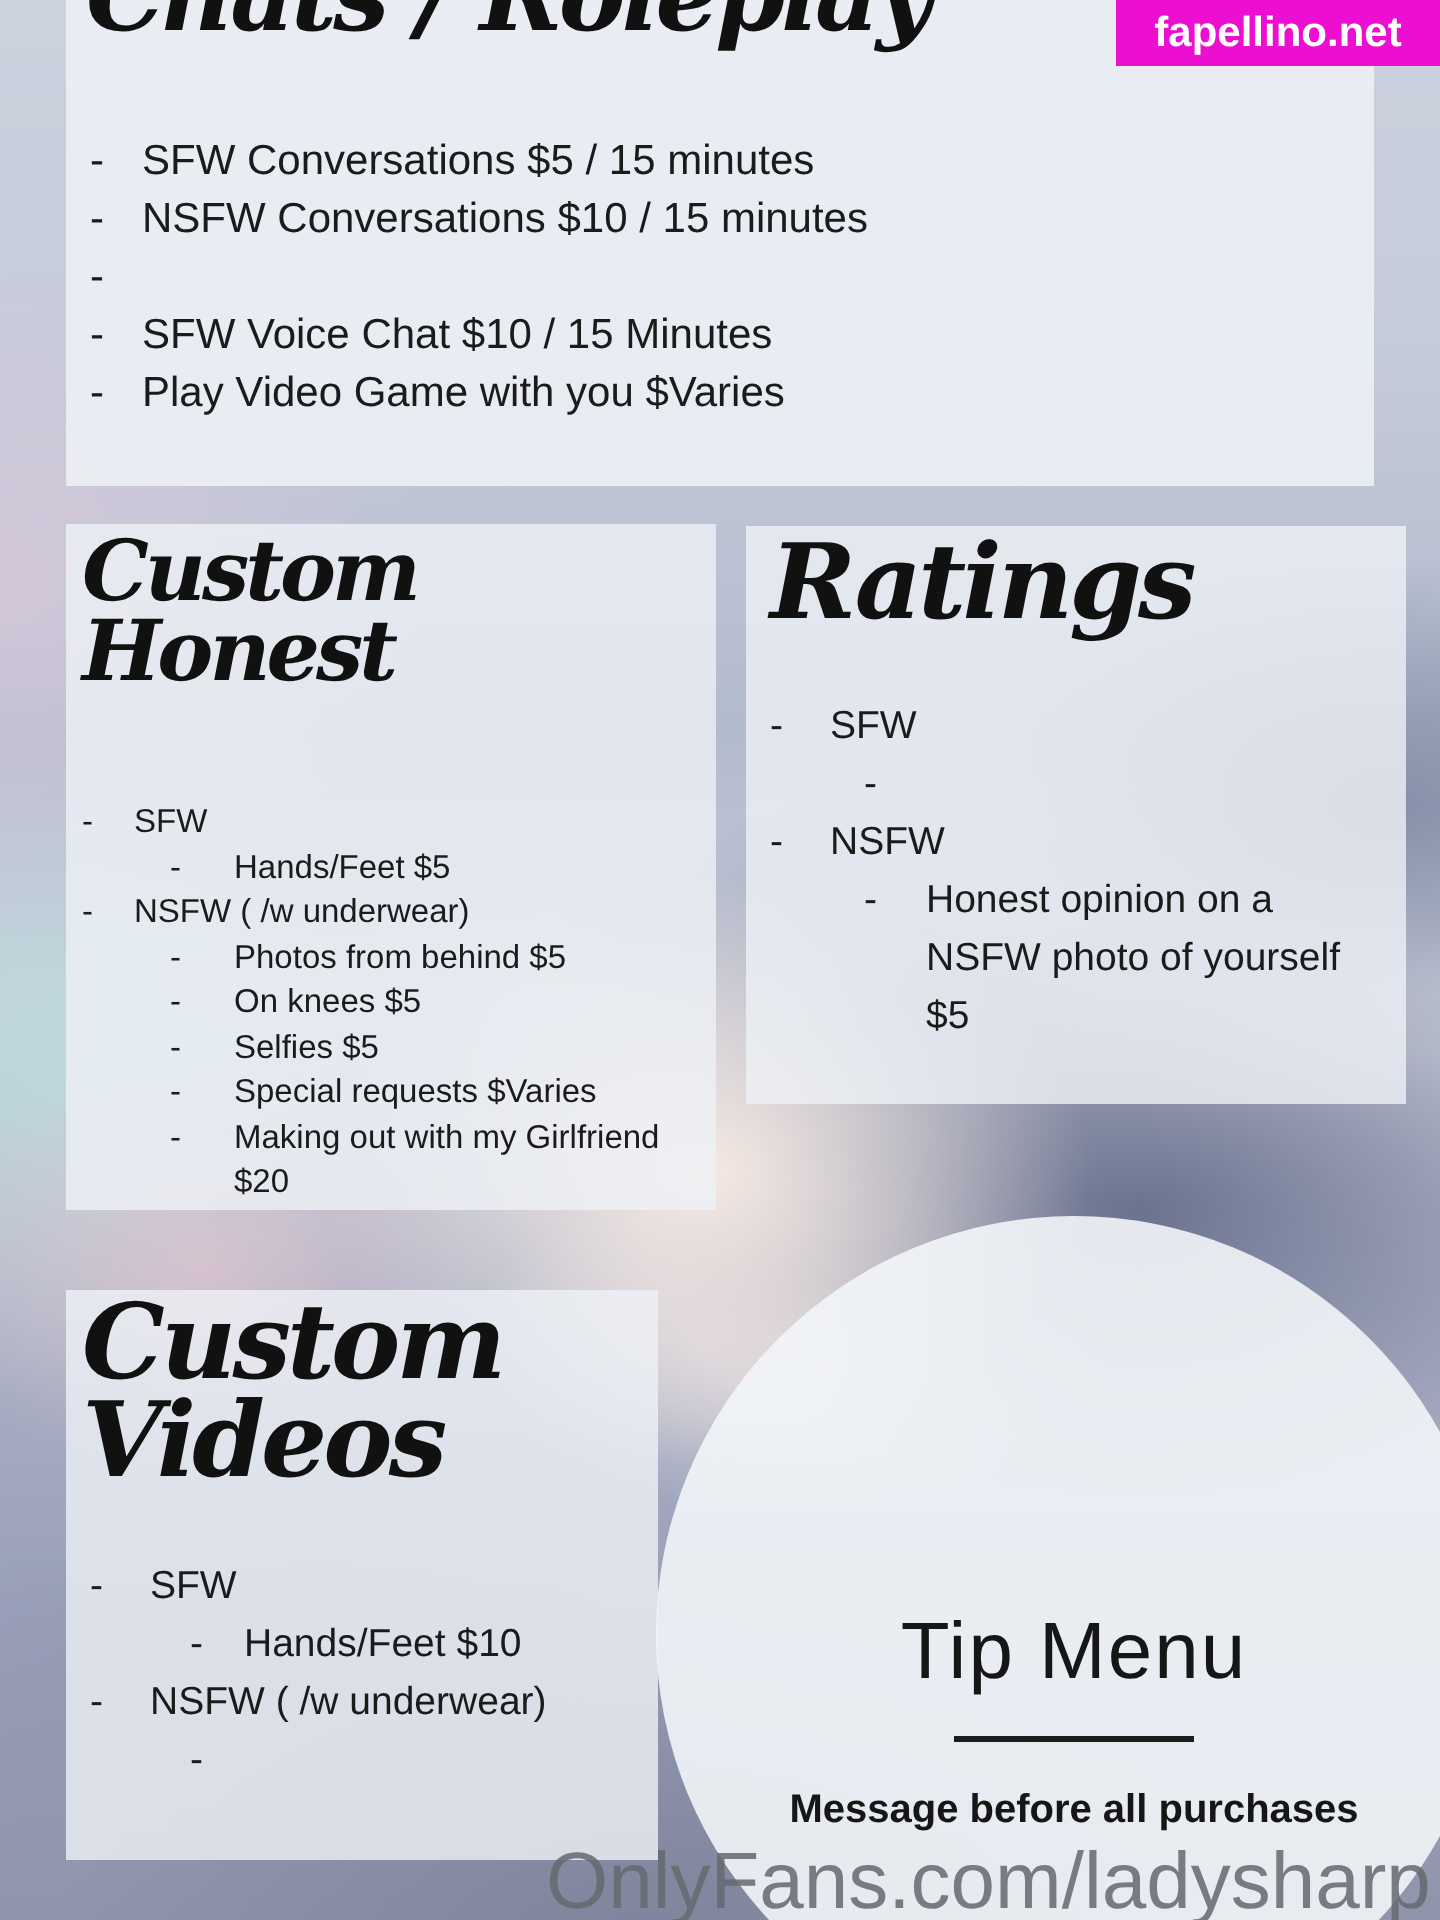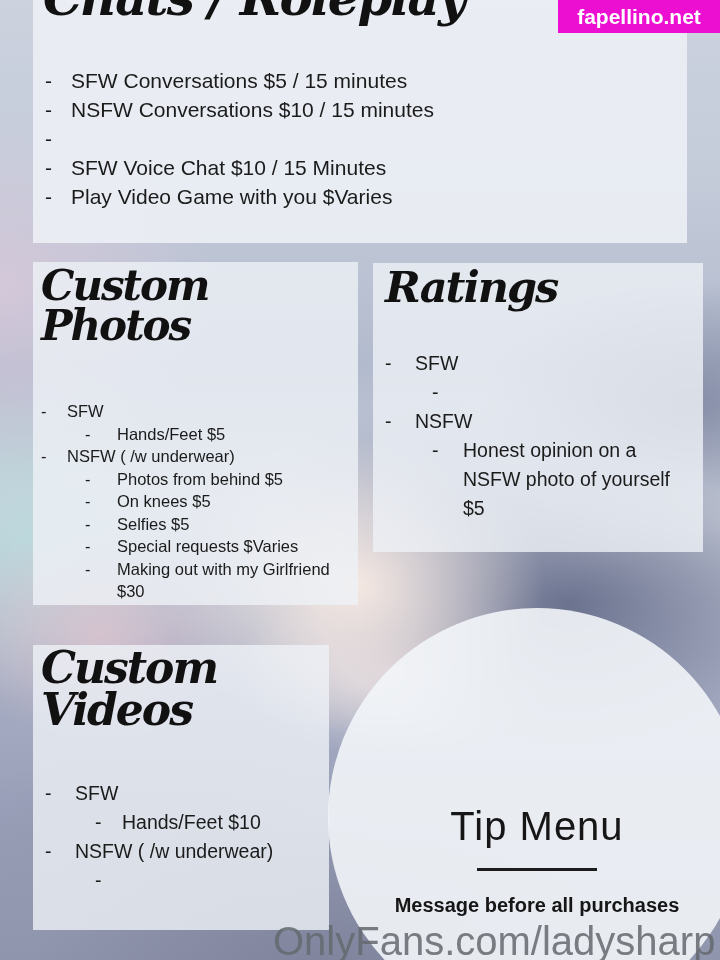--- a/index.html
+++ b/index.html
@@ -24,22 +24,22 @@
   .panel.photos{left:33px;top:262px;width:325px;height:343px;}
   .panel.ratings{left:373px;top:263px;width:330px;height:289px;}
   .panel.videos{left:33px;top:645px;width:296px;height:285px;}
   .script-title{
     position:absolute;margin:0;color:#111;
     font-family:"DejaVu Serif",serif;font-style:italic;font-weight:bold;
     letter-spacing:-2px;line-height:0.95;
   }
   .chats .script-title{top:-26px;left:10px;font-size:50px;white-space:nowrap;}
   .photos .script-title{top:4px;left:8px;font-size:42px;width:220px;}
-  .ratings .script-title{top:4px;left:12px;font-size:43px;white-space:nowrap;}
-  .videos .script-title{top:2px;left:8px;font-size:44px;width:220px;}
+  .ratings .script-title{top:4px;left:12px;font-size:52px;white-space:nowrap;}
+  .videos .script-title{top:2px;left:8px;font-size:52px;width:220px;}
   .list{position:absolute;left:0;right:0;}
   .chats .list{top:66px;}
   .photos .list{top:138px;}
   .ratings .list{top:86px;}
   .videos .list{top:134px;}
   .li{display:flex;align-items:flex-start;}
   .dash{flex:0 0 auto;text-align:left;}
   .txt{flex:0 1 auto;}
   .chats .li{font-size:21px;line-height:29px;}
   .chats .lvl1 .dash{margin-left:12px;width:26px;}
@@ -104,21 +104,21 @@
           <span class="txt">SFW Voice Chat $10 / 15 Minutes</span>
         </div>
         <div class="li lvl1">
           <span class="dash">-</span>
           <span class="txt">Play Video Game with you $Varies</span>
         </div>
       </div>
   </section>
 
   <section class="panel photos">
-    <h2 class="script-title">Custom Photos</h2>
+    <h2 class="script-title">Custom Honest</h2>
     <div class="list">
         <div class="li lvl1">
           <span class="dash">-</span>
           <span class="txt">SFW</span>
         </div>
         <div class="li lvl2">
           <span class="dash">-</span>
           <span class="txt">Hands/Feet $5</span>
         </div>
         <div class="li lvl1">
@@ -136,21 +136,21 @@
         <div class="li lvl2">
           <span class="dash">-</span>
           <span class="txt">Selfies $5</span>
         </div>
         <div class="li lvl2">
           <span class="dash">-</span>
           <span class="txt">Special requests $Varies</span>
         </div>
         <div class="li lvl2">
           <span class="dash">-</span>
-          <span class="txt">Making out with my Girlfriend $30</span>
+          <span class="txt">Making out with my Girlfriend $20</span>
         </div>
       </div>
   </section>
 
   <section class="panel ratings">
     <h2 class="script-title">Ratings</h2>
     <div class="list">
         <div class="li lvl1">
           <span class="dash">-</span>
           <span class="txt">SFW</span>

